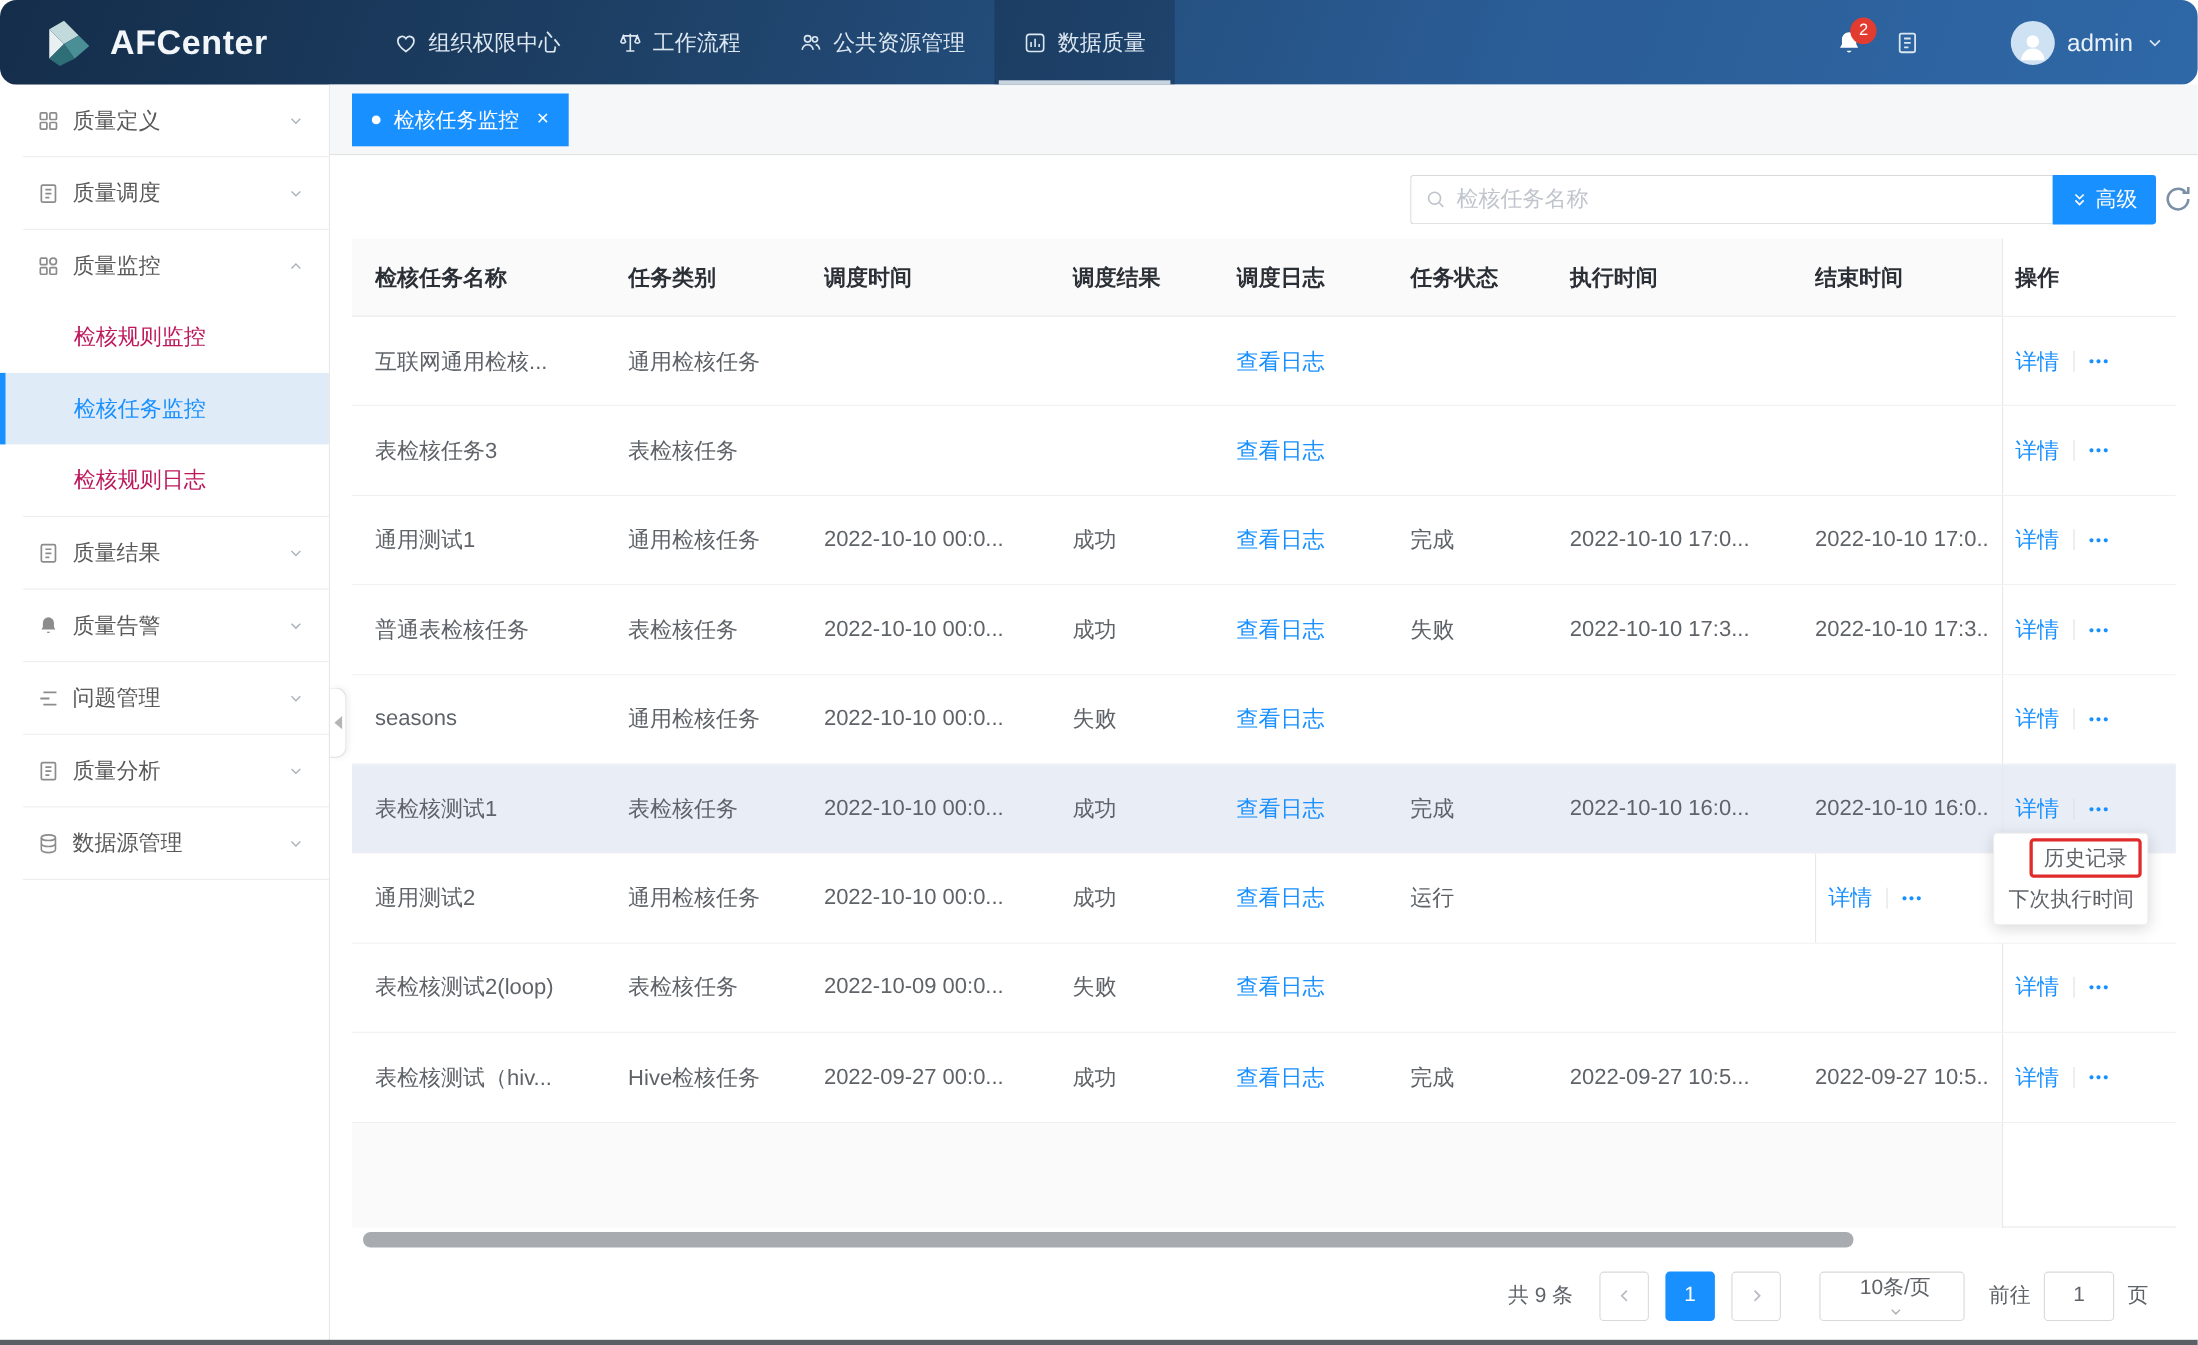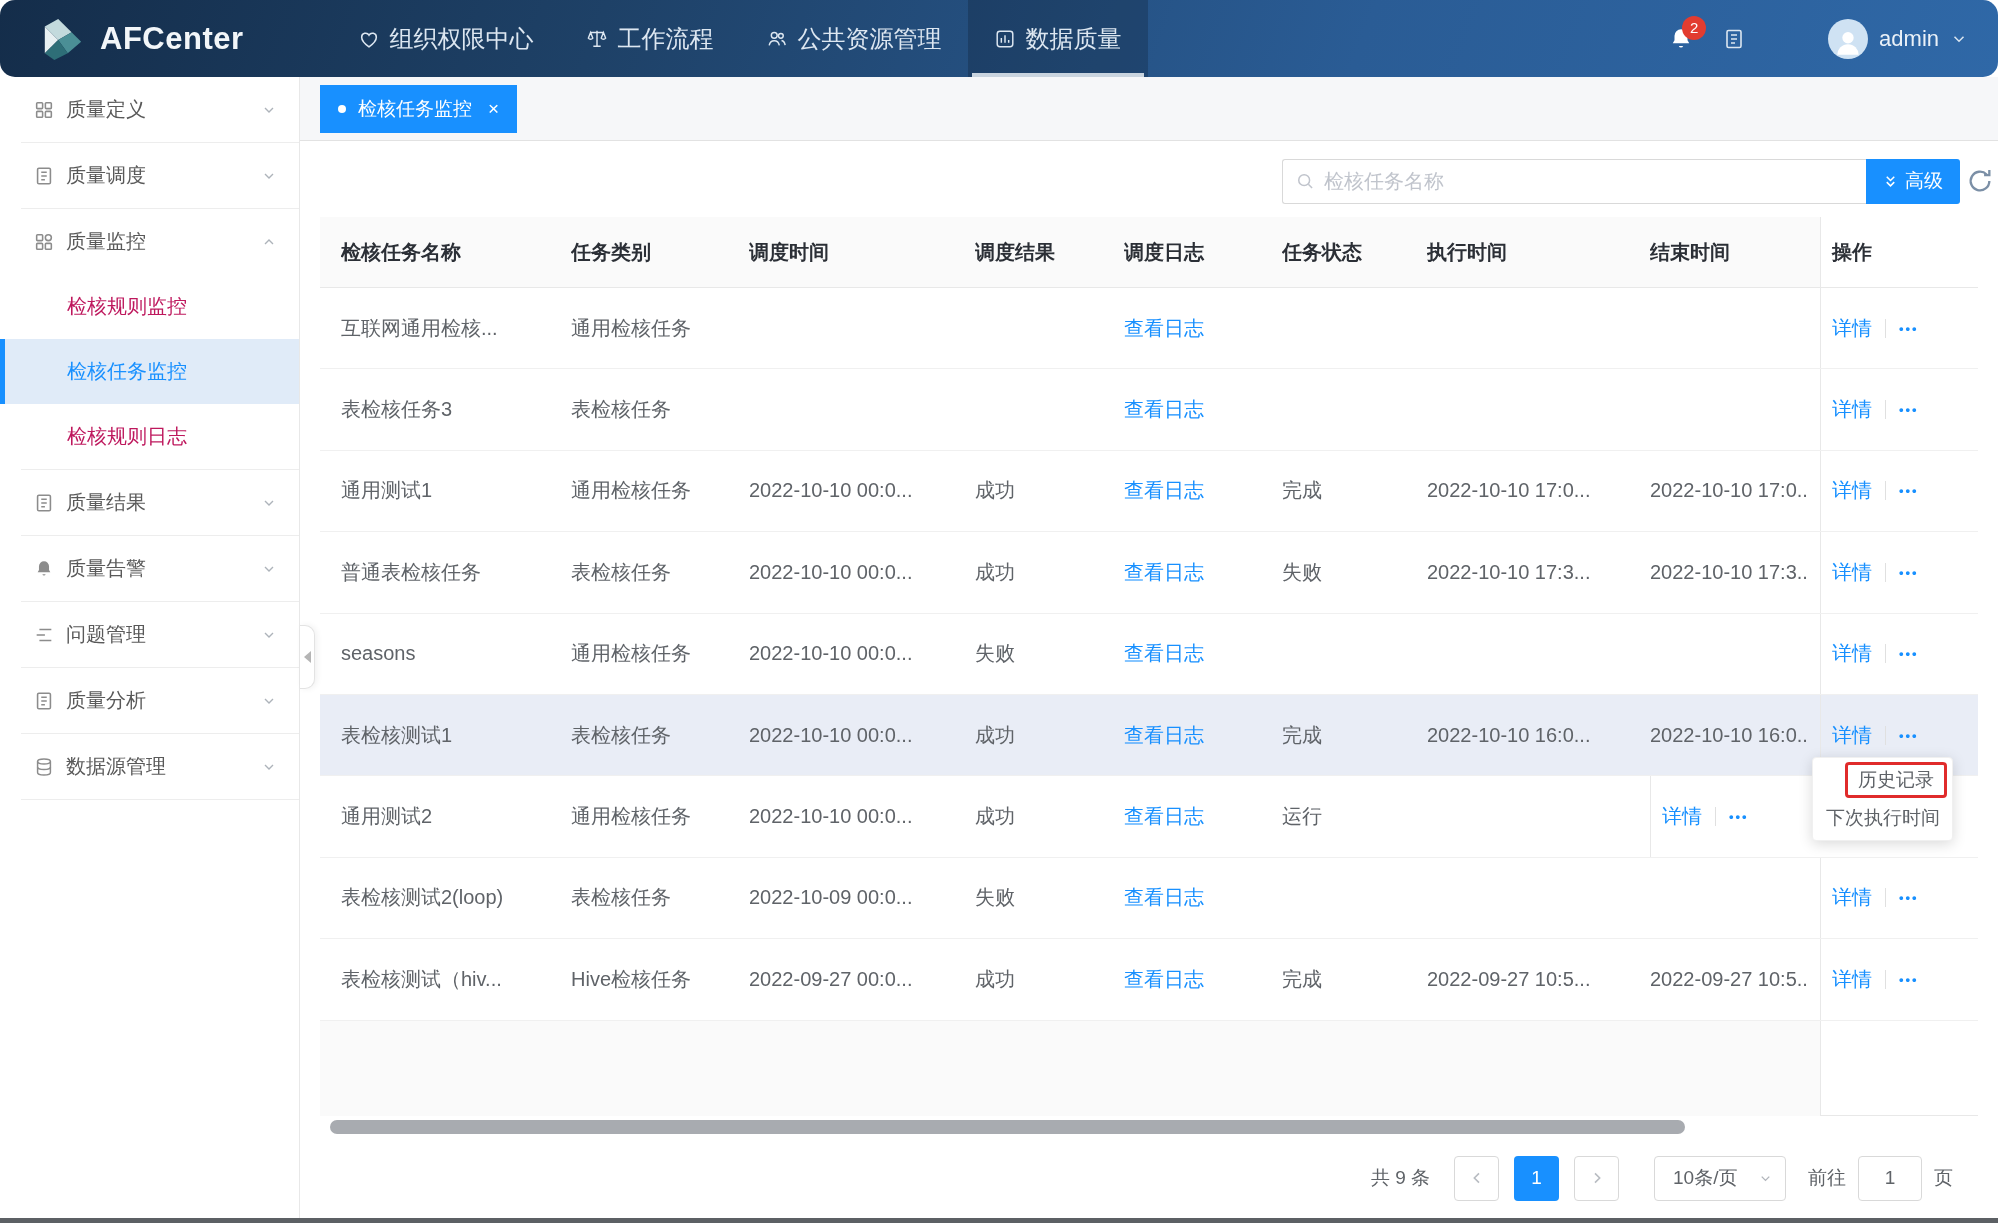--- a/index.html
+++ b/index.html
@@ -14,21 +14,21 @@
   .navbar {
     height:77px; display:flex; align-items:center;
     background:linear-gradient(110deg,#142d4a 0%,#1e4167 30%,#2a5c95 68%,#2f68a7 100%);
     border-radius:15px;
   }
   .brand { display:flex; align-items:center; gap:14px; margin-left:38px; }
   .brand-name { color:#f2f6f9; font-size:31px; font-weight:bold; letter-spacing:.5px; }
   .nav-menu { display:flex; height:100%; margin-left:88px; }
   .nav-item {
     display:flex; align-items:center; gap:10px; padding:0 26px; height:100%;
-    color:#dde7f1; font-size:24px; cursor:pointer; position:relative; white-space:nowrap;
+    color:#dde7f1; font-size:20px; cursor:pointer; position:relative; white-space:nowrap;
   }
   .nav-item .nicon { color:#dde7f1; }
   .nav-item.active { background:rgba(0,0,0,0.18); }
   .nav-item.active::after {
     content:""; position:absolute; left:4px; right:4px; bottom:0; height:4px; background:#c9d4df;
   }
   .nav-right { margin-left:auto; margin-right:30px; display:flex; align-items:center; gap:28px; }
   .bell-wrap { position:relative; color:#fff; }
   .badge {
     position:absolute; top:-10px; left:14px; min-width:24px; height:24px; border-radius:12px;
@@ -163,21 +163,21 @@
     margin-right:15px; cursor:pointer;
   }
   .pg-page {
     width:45px; height:45px; border-radius:4px; background:#1890ff; color:#fff;
     display:flex; align-items:center; justify-content:center; font-size:19px;
     margin-right:15px; cursor:pointer;
   }
   .pg-select {
     width:132px; height:45px; border:1px solid #d9d9d9; border-radius:4px; background:#fff;
     display:flex; align-items:center; justify-content:space-between; padding:0 12px 0 18px;
-    margin:0 22px 0 20px; cursor:pointer; color:#5f6368;
+    margin:0 22px 0 20px; cursor:pointer; color:#5f6368;flex-direction:column;
   }
   .pg-select .caret { color:#b0b4ba; }
   .pg-goto-input {
     width:64px; height:45px; border:1px solid #d9d9d9; border-radius:4px; text-align:center;
     font-size:19px; color:#5f6368; margin:0 12px; outline:none; font-family:inherit;
   }
 
   
   .ctx-menu {
     position:absolute; left:1812px; top:757px; width:141px; background:#fff;

